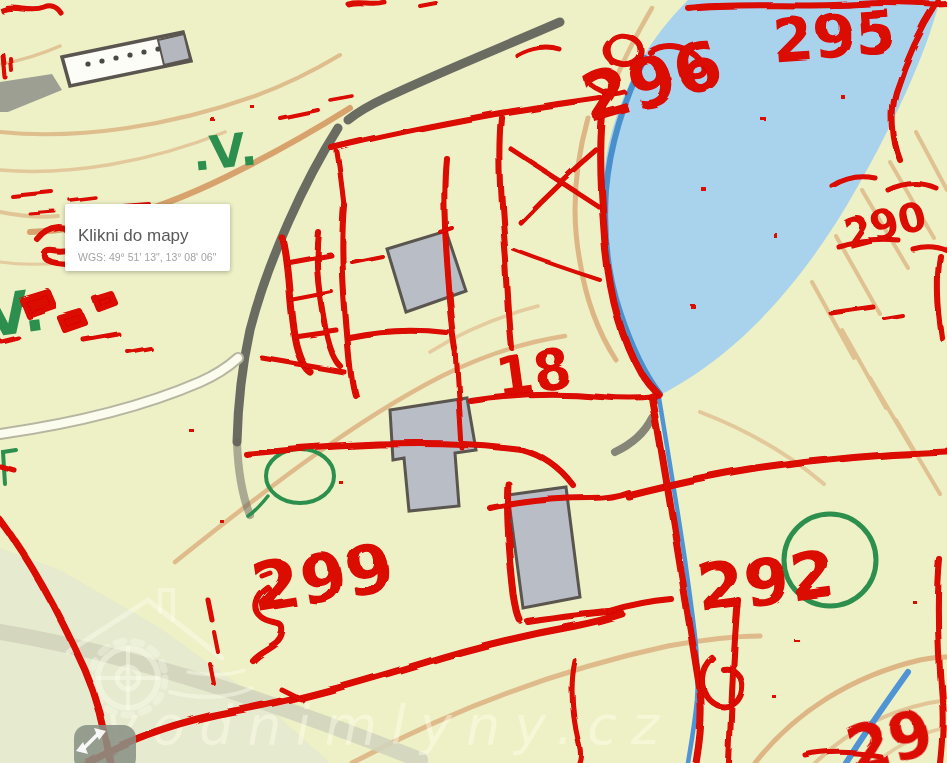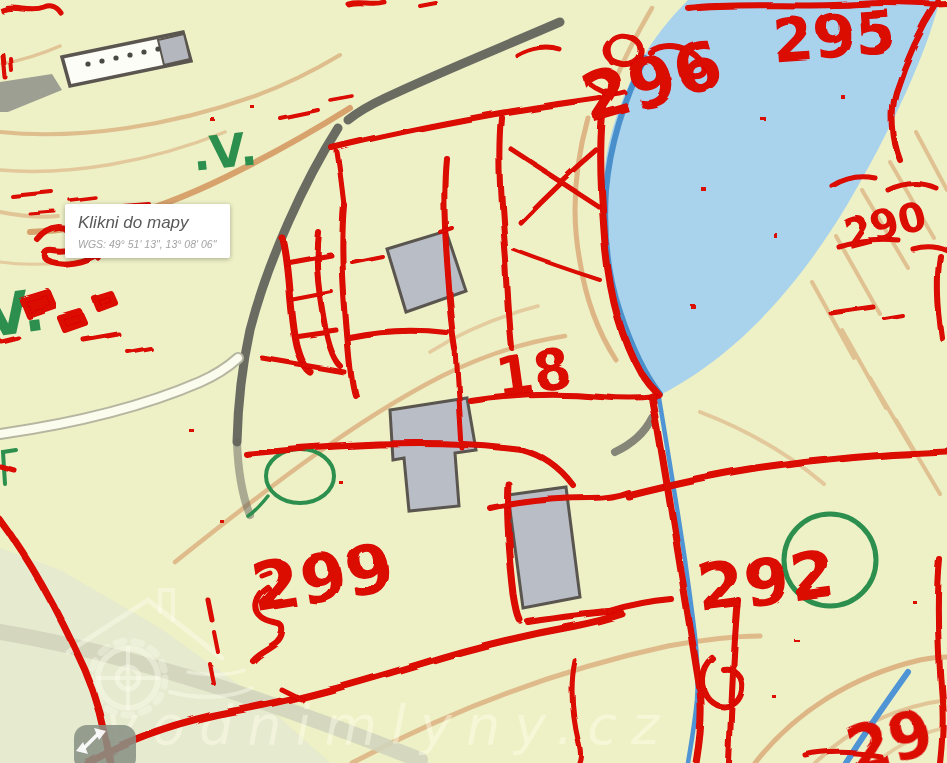--- a/index.html
+++ b/index.html
@@ -5,21 +5,21 @@
   html,body{margin:0;padding:0;background:#d8d8d0;}
   #stage{position:relative;width:947px;height:763px;overflow:hidden;background:#eef0c6;
          font-family:"Liberation Sans",sans-serif;cursor:crosshair;}
   #stage svg{position:absolute;left:0;top:0;}
   .base{filter:blur(0.7px);}
   .plabel{font-family:"DejaVu Sans",sans-serif;font-weight:bold;fill:#db0701;}
   .vlabel{font-family:"DejaVu Sans",sans-serif;font-weight:bold;fill:#2c8f4d;}
   .wmtext{font-family:"DejaVu Sans",sans-serif;font-style:italic;fill:rgba(255,255,235,0.45);
           letter-spacing:14px;}
   #tooltip{position:absolute;left:65px;top:204px;background:#ffffff;border-radius:2px;
-           box-shadow:0 1px 5px rgba(0,0,0,0.30);padding:9px 14px 8px 13px;z-index:30;font-style:italic;}
+           box-shadow:0 1px 5px rgba(0,0,0,0.30);padding:22px 14px 8px 13px;z-index:30;}
   #tooltip .t1{font-size:17px;color:#595959;white-space:nowrap;}
   #tooltip .t2{font-size:10.5px;color:#a3a3a3;white-space:nowrap;margin-top:5px;}
   #movectl{position:absolute;left:74px;top:725px;width:62px;height:46px;border-radius:13px;
            background:rgba(138,146,134,0.88);display:flex;align-items:center;justify-content:center;
            z-index:5;}
 </style>
 </head>
 <body>
 
 <div id="stage">

